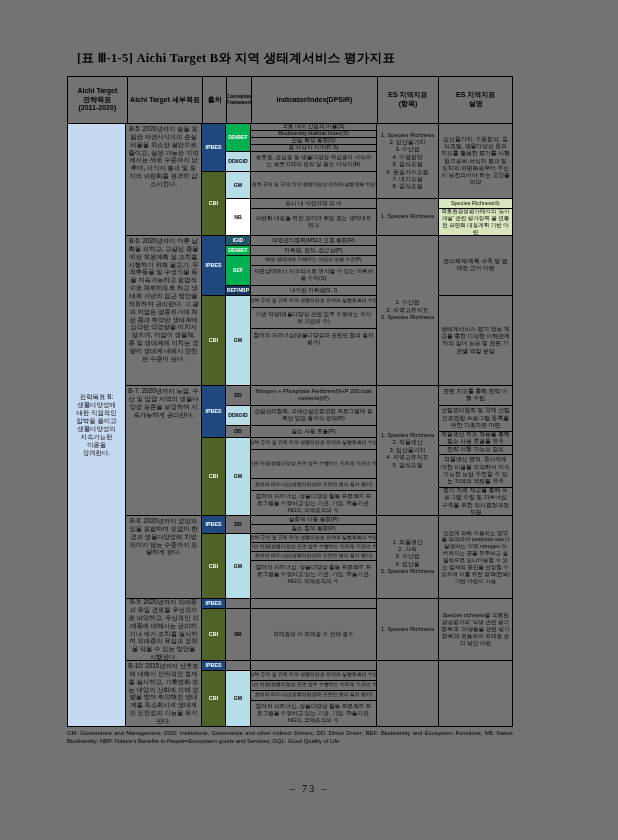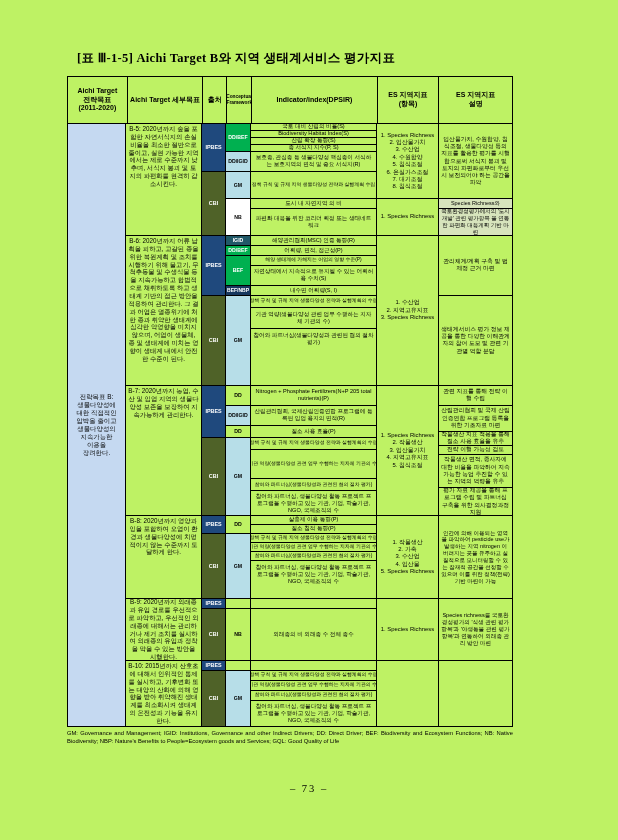--- a/index.html
+++ b/index.html
@@ -1,17 +1,17 @@
 <!DOCTYPE html>
 <html><head>
 <meta charset="utf-8">
 <style>
   html,body{margin:0;padding:0;}
   body{width:618px;height:840px;background:#ffffff;font-family:"Liberation Sans",sans-serif;color:#000;}
-  .page{position:relative;width:618px;height:840px;background:#bef264;overflow:hidden;}
+  .page{position:relative;width:618px;height:840px;background:#737373;overflow:hidden;}
   .content{position:absolute;left:67px;top:50px;width:446px;}
   .doc-title{font-family:"Liberation Serif",serif;font-weight:bold;font-size:12.5px;margin:0 0 9px 10px;letter-spacing:.3px;}
   .tbl{width:446px;border:1.5px solid #000;box-sizing:border-box;}
   .hdr{display:flex;height:46px;border-bottom:1.5px solid #000;}
   .body-row{display:flex;}
   .vcol{display:flex;flex-direction:column;border-right:1px solid #000;box-sizing:border-box;}
   .vcol.last{border-right:none;}
   .sections{display:flex;flex-direction:column;}
   .sec{display:flex;border-bottom:1px solid #000;box-sizing:border-box;}
   .sec.last{border-bottom:none;}

